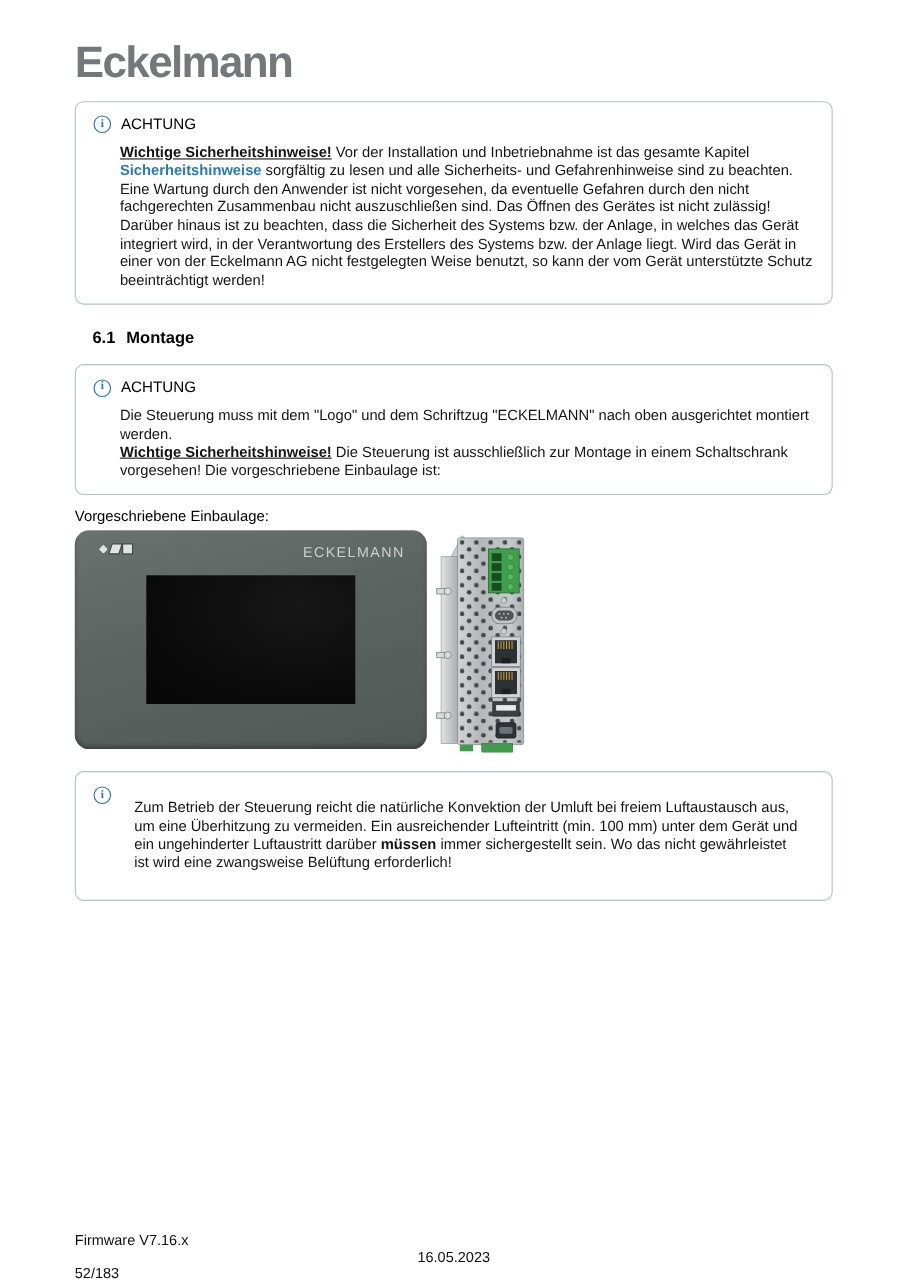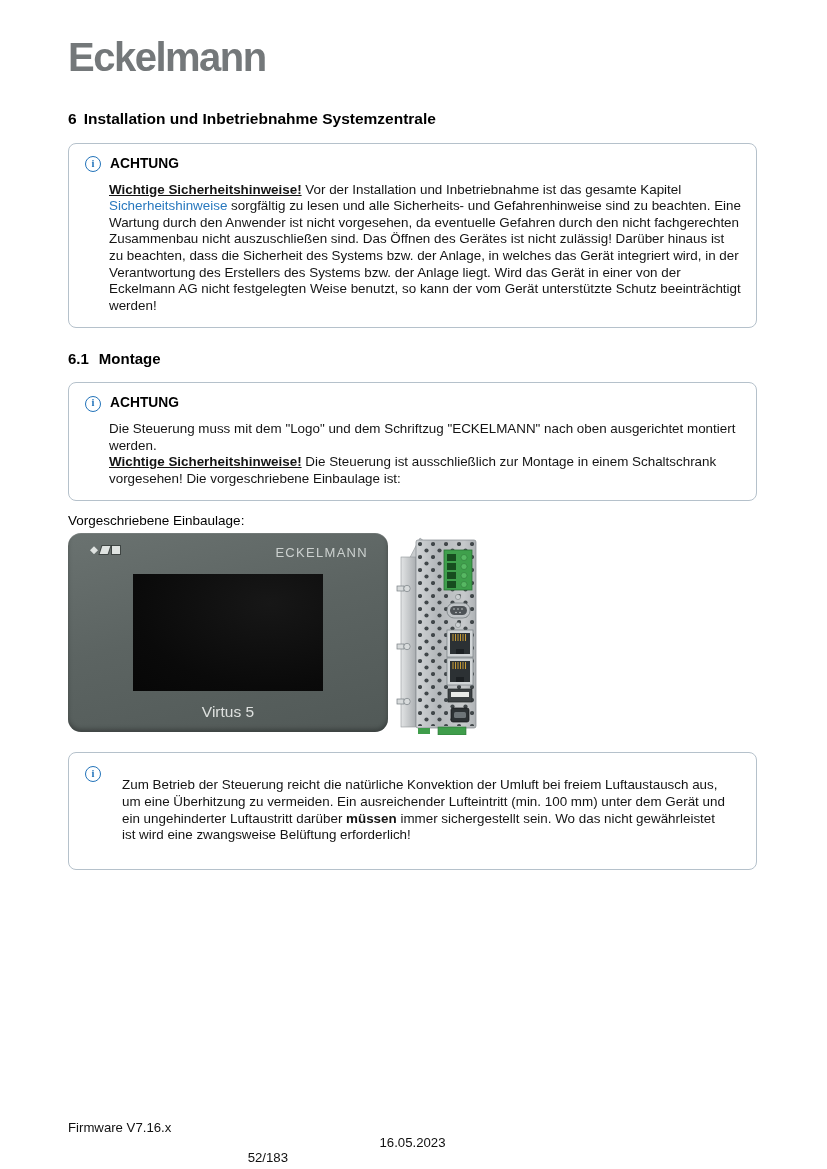--- a/index.html
+++ b/index.html
@@ -9,41 +9,41 @@
   }
   .content { padding:0 70px 0 68px; }
 
   .logo {
     margin-top:37px; font-size:40px; font-weight:700; color:#74787a;
     letter-spacing:-1.5px; line-height:1;
   }
 
   h1.pagetitle { margin:33px 0 0 0; font-size:15.5px; font-weight:700; color:#000; }
   h1.pagetitle .num { margin-right:7px; }
-  h2.sectiontitle { margin:22px 0 0 0; font-size:15px; font-weight:700; color:#000; }
+  h2.sectiontitle { margin:22px 0 0 16px; font-size:15px; font-weight:700; color:#000; }
   h2.sectiontitle .num { margin-right:10px; }
 
   .notice {
     margin-top:15px; border:1.6px solid #b5c1cb; border-radius:8px;
     padding:12px 14px 13px 16px; font-size:13.4px; line-height:16.6px; color:#141414;
     background:#fff;
   }
   .notice-head { display:flex; align-items:center; gap:9px; margin-bottom:9px; }
   .icon-info {
     width:16px; height:16px; min-width:16px; border-radius:50%;
     border:1.6px solid #2273ba; color:#2273ba; box-sizing:border-box;
     display:flex; align-items:center; justify-content:center;
     font-size:10.5px; font-weight:700; font-family:"Liberation Serif", serif;
     line-height:1;
   }
-  .notice-title { font-weight:700; font-size:13.8px; color:#000; }
+  .notice-title { font-weight:400; font-size:13.8px; color:#000; }
   .notice-body { margin-left:24px; }
   .notice-body p { margin:0; }
   b.lead { font-weight:700;text-decoration:underline; }
-  a.doclink { color:#2878be; text-decoration:none; cursor:pointer; }
+  a.doclink { color:#2878be; text-decoration:none; cursor:pointer;font-weight:bold; }
 
   .notice.plain { display:flex; gap:9px; align-items:flex-start; margin-top:17px; }
   .notice.plain .icon-info { margin-top:1px; }
   .notice.plain .plain-body { flex:1; }
   .notice.plain p { margin:12px; }
 
   .caption { margin-top:12px; font-size:13.5px; font-weight:400; color:#000; }
 
   .figure { margin-top:5px; display:flex; gap:8px; align-items:flex-start; }
 
@@ -68,30 +68,29 @@
     position:absolute; left:0; right:0; bottom:11px; text-align:center;
     font-size:15.5px; color:#dde0de;
   }
 
   .pagefooter {
     position:absolute; left:68px; right:70px; top:1120px;
     display:flex; font-size:13.2px; color:#101010;flex-direction:column;
   }
   .pagefooter .fl { width:220px; }
   .pagefooter .fc { flex:1; text-align:center; }
-  .pagefooter .fr { width:220px; text-align:right; }
+  .pagefooter .fr { width:220px; }
 </style>
 </head>
 <body>
 
 <div class="content">
 
   <div class="logo">Eckelmann</div>
 
-  <h1 class="pagetitle"><span class="num">6</span><span>Installation und Inbetriebnahme Systemzentrale</span></h1>
 
   <div class="notice">
     <div class="notice-head">
       <span class="icon-info">i</span>
       <span class="notice-title">ACHTUNG</span>
     </div>
     <div class="notice-body">
       <p><b class="lead">Wichtige Sicherheitshinweise!</b><span> Vor der Installation und Inbetriebnahme ist das gesamte Kapitel </span><a class="doclink">Sicherheitshinweise</a><span> sorgfältig zu lesen und alle Sicherheits- und Gefahrenhinweise sind zu beachten. Eine Wartung durch den Anwender ist nicht vorgesehen, da eventuelle Gefahren durch den nicht fachgerechten Zusammenbau nicht auszuschließen sind. Das Öffnen des Gerätes ist nicht zulässig! Darüber hinaus ist zu beachten, dass die Sicherheit des Systems bzw. der Anlage, in welches das Gerät integriert wird, in der Verantwortung des Erstellers des Systems bzw. der Anlage liegt. Wird das Gerät in einer von der Eckelmann AG nicht festgelegten Weise benutzt, so kann der vom Gerät unterstützte Schutz beeinträchtigt werden!</span></p>
     </div>
   </div>
@@ -114,21 +113,20 @@
   <div class="figure">
 
     <div class="device-front">
       <span class="device-logo">
           <i class="m1"></i>
           <i class="m2"></i>
           <i class="m3"></i>
         </span>
       <span class="device-brand">ECKELMANN</span>
       <div class="device-screen"></div>
-      <div class="device-model">Virtus 5</div>
     </div>
 
     <svg width="88" height="202" viewBox="0 0 88 202" xmlns="http://www.w3.org/2000/svg">
       <defs>
         <linearGradient id="met" x1="0" y1="0" x2="1" y2="0">
           <stop offset="0" stop-color="#d2d5d7"></stop>
           <stop offset="0.35" stop-color="#b4b8bb"></stop>
           <stop offset="0.8" stop-color="#c6c9cb"></stop>
           <stop offset="1" stop-color="#aeb2b5"></stop>
         </linearGradient>

